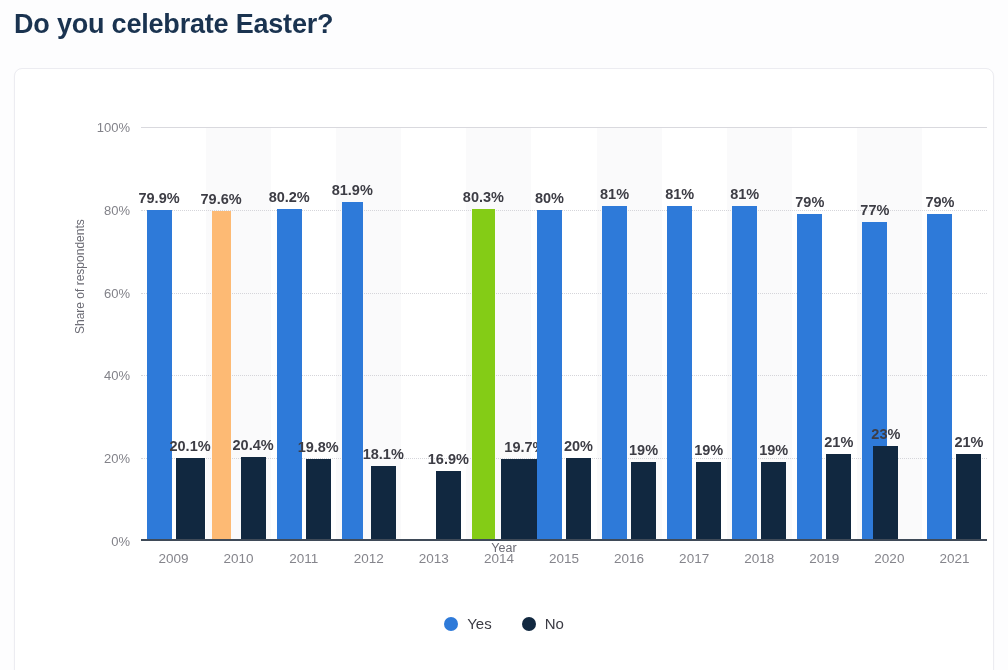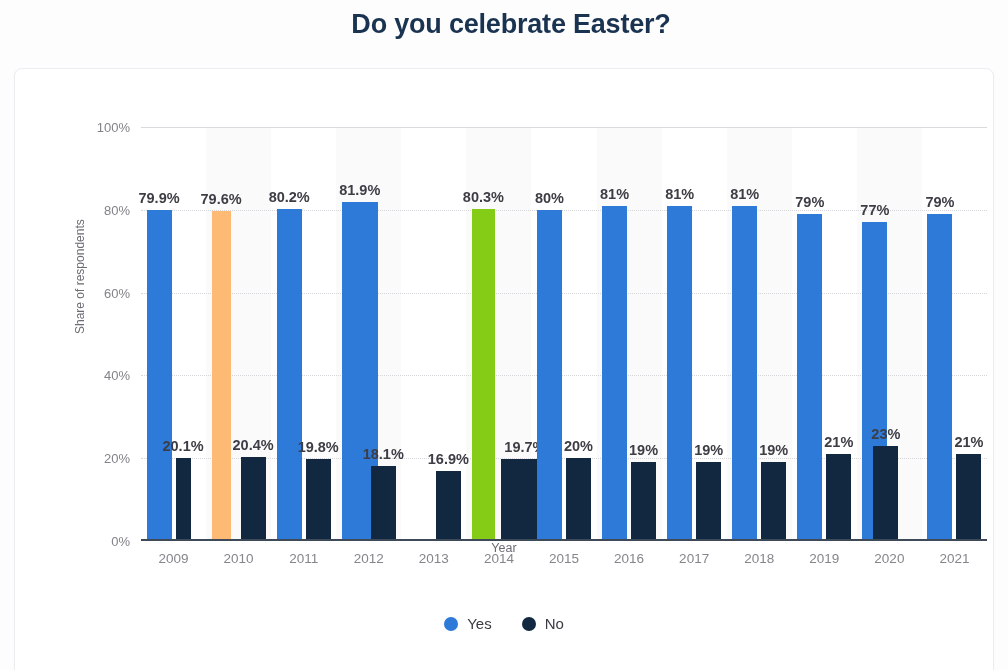--- a/index.html
+++ b/index.html
@@ -10,21 +10,20 @@
     font-family: "Liberation Sans", sans-serif;
     overflow: hidden;
   }
   #page-title {
     font-size: 27px;
     font-weight: bold;
     color: #1a3350;
     letter-spacing: -0.2px;
     padding: 9px 0 0 14px;
     white-space: nowrap;
-    text-align: center;
   }
   #chart-card {
     position: absolute;
     left: 14px;
     top: 68px;
     width: 980px;
     height: 620px;
     background: #ffffff;
     border: 1px solid #ececf1;
     border-radius: 8px;
@@ -181,21 +180,21 @@
         <div class="ytick" style="top: 248.4px;">40%</div>
         <div class="ytick" style="top: 165.6px;">60%</div>
         <div class="ytick" style="top: 82.8px;">80%</div>
         <div class="ytick" style="top: 0px;">100%</div>
       </div>
     <div id="bars">
         <div class="group" style="left: 5.53846px; width: 54px;">
           <div class="bar yes" style="left: 0px; width: 25px; height: 330.786px; background: rgb(46, 122, 217);">
             <div class="blabel">79.9%</div>
           </div>
-          <div class="bar no" style="left: 29px; width: 15px; height: 83.214px; background: rgb(17, 40, 64);">
+          <div class="bar no" style="left: 29px; width: 29px; height: 83.214px; background: rgb(17, 40, 64);">
             <div class="blabel">20.1%</div>
           </div>
           <div class="xtick">2009</div>
         </div>
         <div class="group" style="left: 70.6154px; width: 54px;">
           <div class="bar yes" style="left: 0px; width: 19px; height: 329.544px; background: #fdba74;">
             <div class="blabel">79.6%</div>
           </div>
           <div class="bar no" style="left: 29px; width: 25px; height: 84.456px; background: rgb(17, 40, 64);">
             <div class="blabel">20.4%</div>
@@ -205,21 +204,21 @@
         <div class="group" style="left: 135.692px; width: 54px;">
           <div class="bar yes" style="left: 0px; width: 25px; height: 332.028px; background: rgb(46, 122, 217);">
             <div class="blabel">80.2%</div>
           </div>
           <div class="bar no" style="left: 29px; width: 25px; height: 81.972px; background: rgb(17, 40, 64);">
             <div class="blabel">19.8%</div>
           </div>
           <div class="xtick">2011</div>
         </div>
         <div class="group" style="left: 200.769px; width: 54px;">
-          <div class="bar yes" style="left: 0px; width: 36px; height: 339.066px; background: rgb(46, 122, 217);">
+          <div class="bar yes" style="left: 0px; width: 21px; height: 339.066px; background: rgb(46, 122, 217);">
             <div class="blabel">81.9%</div>
           </div>
           <div class="bar no" style="left: 29px; width: 25px; height: 74.934px; background: rgb(17, 40, 64);">
             <div class="blabel">18.1%</div>
           </div>
           <div class="xtick">2012</div>
         </div>
         <div class="group" style="left: 265.846px; width: 54px;">
           <div class="bar no" style="left: 29px; width: 25px; height: 69.966px; background: rgb(17, 40, 64);">
             <div class="blabel">16.9%</div>

